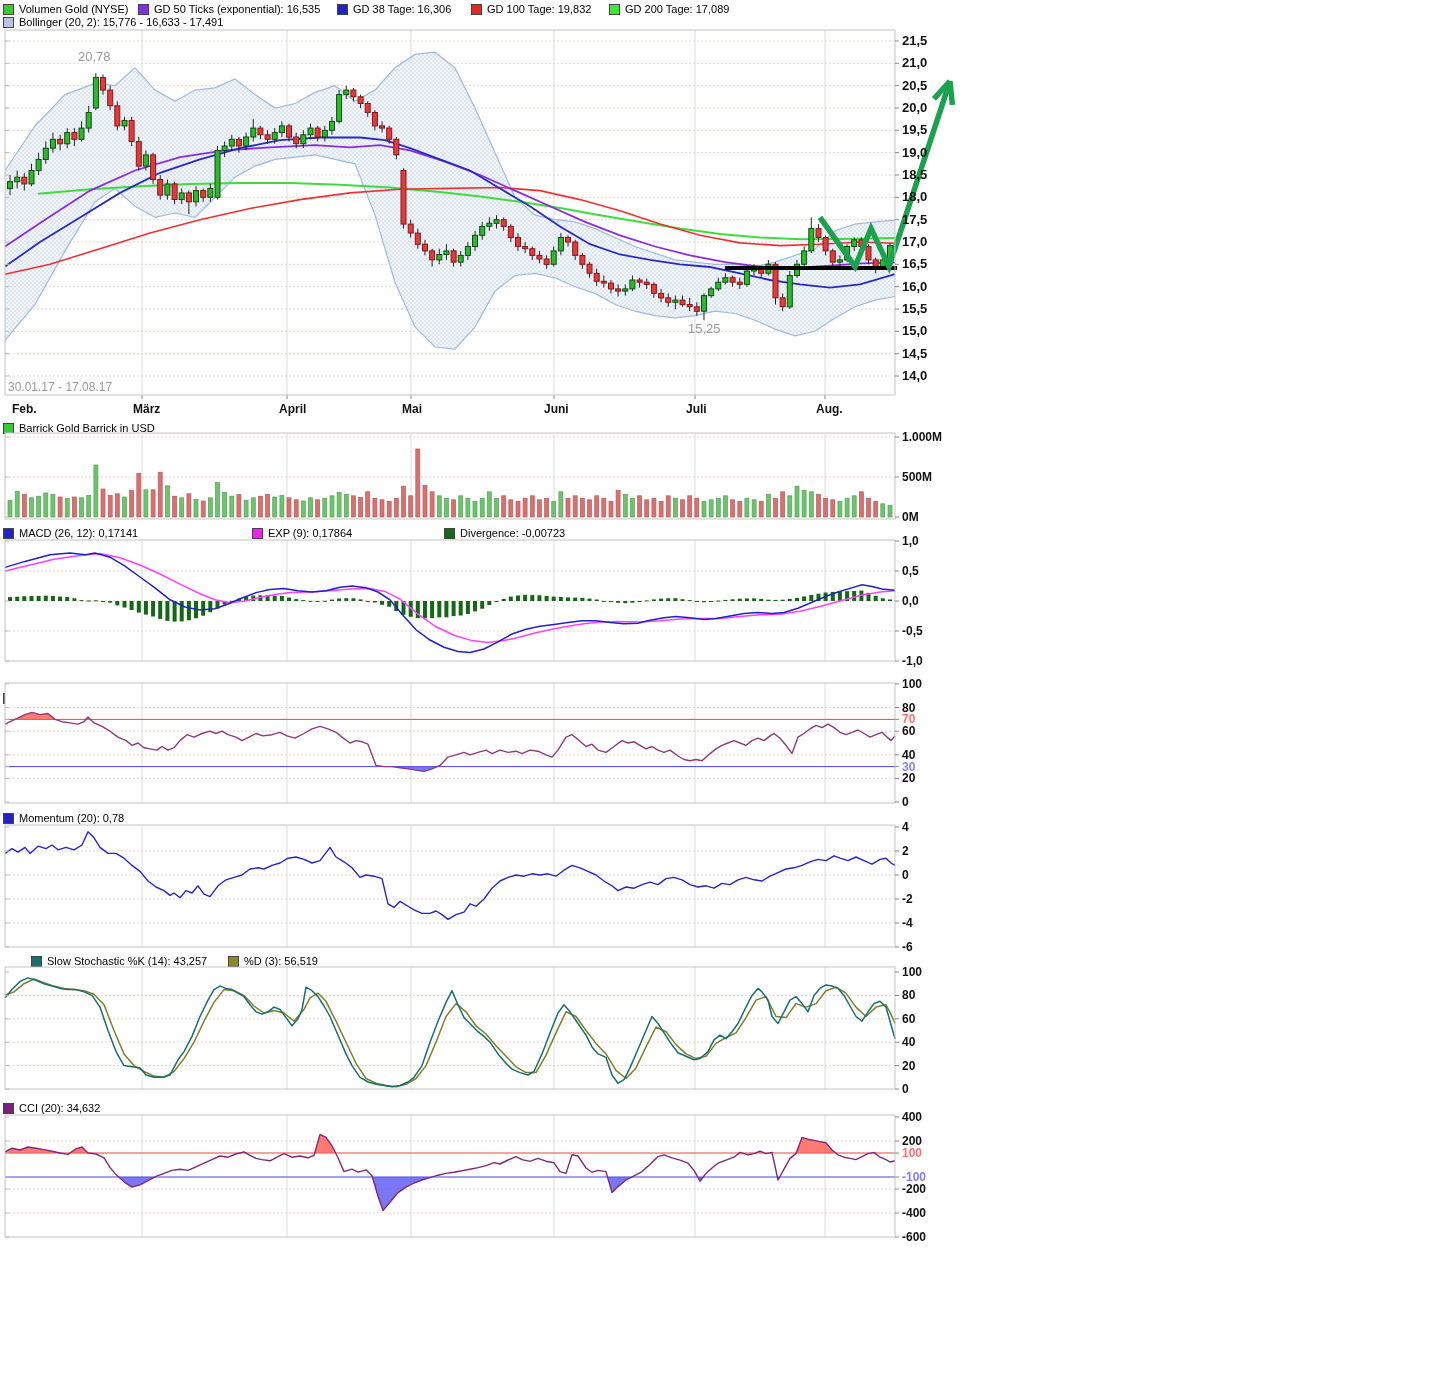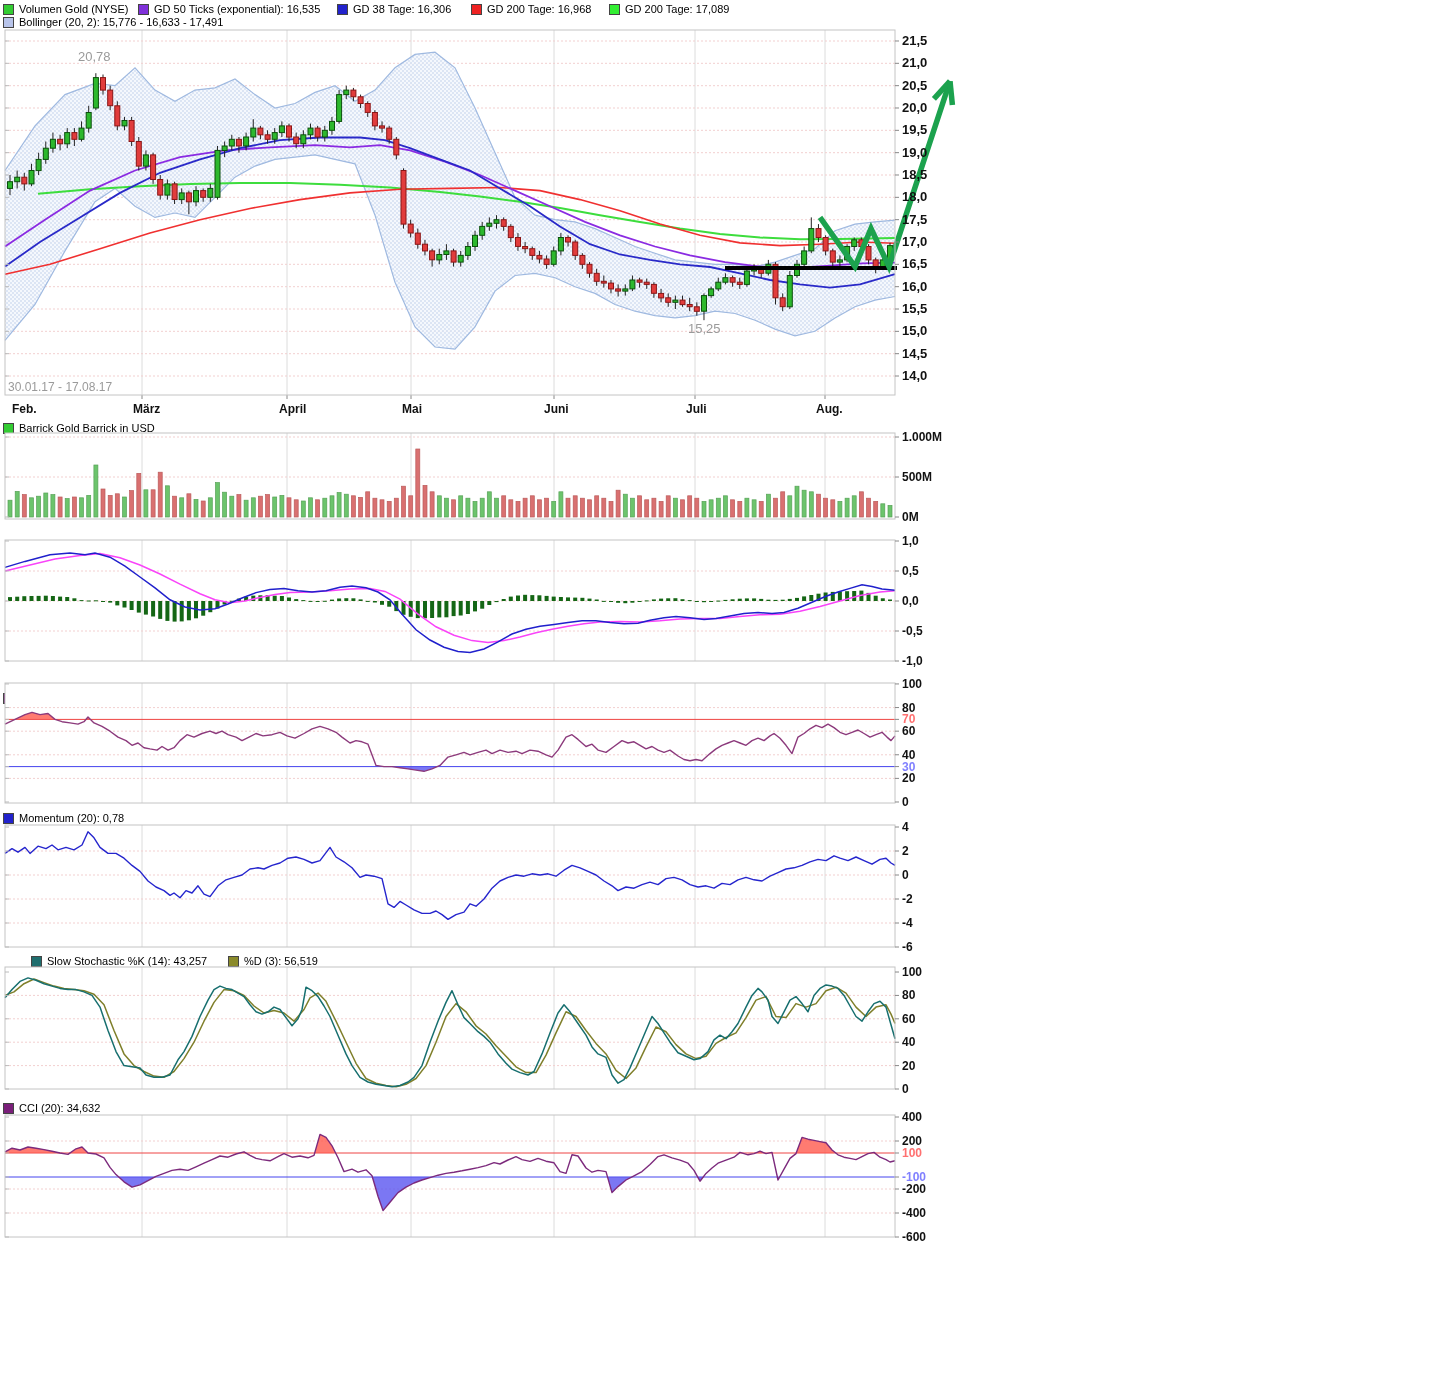--- a/index.html
+++ b/index.html
@@ -39,38 +39,52 @@
     <span class="item">
         <span class="sq" style="background: rgb(127, 48, 217);"></span>
         <span>GD 50 Ticks (exponential): 16,535</span>
       </span>
     <span class="item">
         <span class="sq" style="background: rgb(34, 34, 204);"></span>
         <span>GD 38 Tage: 16,306</span>
       </span>
     <span class="item">
         <span class="sq" style="background: rgb(238, 34, 34);"></span>
-        <span>GD 200 Tage: 16,968</span>
+        <span>GD 100 Tage: 19,832</span>
       </span>
     <span class="item">
         <span class="sq" style="background: rgb(51, 238, 51);"></span>
         <span>GD 200 Tage: 17,089</span>
       </span>
   </div>
   <div class="legend" id="hdr2" style="top:16px;left:0;width:960px;text-align:right;">
     <span class="item">
         <span class="sq" style="background: rgb(184, 196, 234);"></span>
         <span>Bollinger (20, 2): 15,776 - 16,633 - 17,491</span>
       </span>
   </div>
 
   <div class="legend" id="vol-title" style="top:422px;left:0;width:960px;">
     <span class="item">
         <span class="sq" style="background: rgb(51, 204, 51);"></span>
         <span>Barrick Gold Barrick in USD</span>
+      </span>
+  </div>
+  <div class="legend" id="macd-title" style="top:527px;left:0;width:960px;">
+    <span class="item">
+        <span class="sq" style="background: rgb(34, 34, 204);"></span>
+        <span>MACD (26, 12): 0,17141</span>
+      </span>
+    <span class="item">
+        <span class="sq" style="background: rgb(238, 34, 238);"></span>
+        <span>EXP (9): 0,17864</span>
+      </span>
+    <span class="item">
+        <span class="sq" style="background: rgb(26, 102, 26);"></span>
+        <span>Divergence: -0,00723</span>
       </span>
   </div>
   <div class="legend" id="rsi-title" style="top:652px;left:0;width:960px;margin-top:40px;">
     <span class="item">
         <span class="sq" style="background: rgb(122, 31, 122);"></span>
         <span>RSI (14): 55,916</span>
       </span>
   </div>
   <div class="legend" id="mom-title" style="top:812px;left:0;width:960px;">
     <span class="item">

